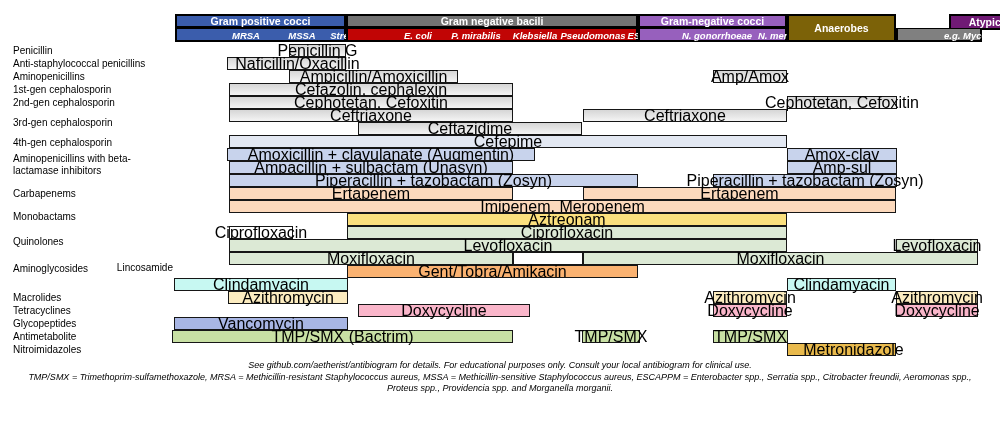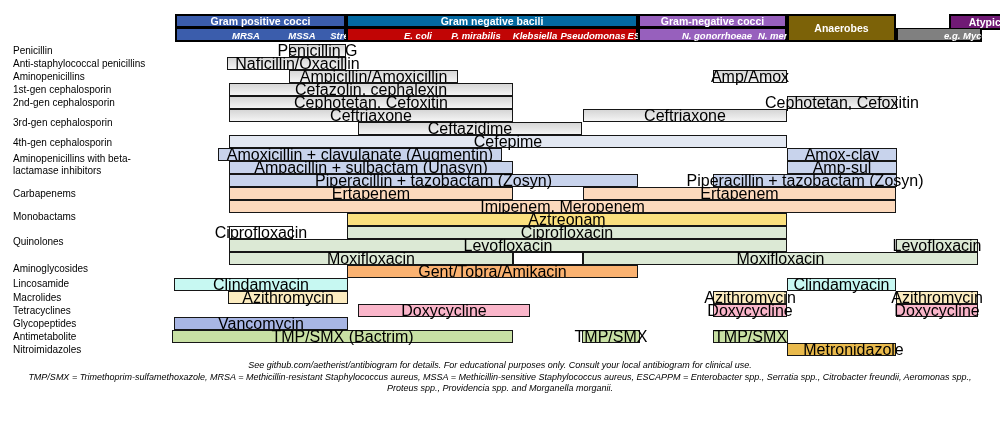--- a/index.html
+++ b/index.html
@@ -28,21 +28,21 @@
 <body>
 
 <div class="stage">
   <div id="chart">
       <div class="hdr-group" style="left: 175px; top: 14px; width: 171px; height: 14px; background: rgb(59, 93, 172);">Gram positive cocci</div>
       <div class="hdr-sub" style="left: 175px; top: 28px; width: 171px; height: 14px; background: rgb(59, 93, 172);">
         <div class="org-label" style="left: 28px;">MRSA</div>
         <div class="org-label" style="left: 84px;">MSSA</div>
         <div class="org-label" style="left: 141px;">Streptococci</div>
       </div>
-      <div class="hdr-group" style="left: 346px; top: 14px; width: 292px; height: 14px; background: #0369a1;">Gram negative bacili</div>
+      <div class="hdr-group" style="left: 346px; top: 14px; width: 292px; height: 14px; background: #737373;">Gram negative bacili</div>
       <div class="hdr-sub" style="left: 346px; top: 28px; width: 292px; height: 14px; background: rgb(193, 5, 5);">
         <div class="org-label" style="left: 29px;">E. coli</div>
         <div class="org-label" style="left: 87px;">P. mirabilis</div>
         <div class="org-label" style="left: 146px;">Klebsiella</div>
         <div class="org-label" style="left: 204px;">Pseudomonas</div>
         <div class="org-label" style="left: 262px;">ESCAPPM</div>
       </div>
       <div class="hdr-group" style="left: 638px; top: 14px; width: 149px; height: 14px; background: rgb(151, 96, 189);">Gram-negative cocci</div>
       <div class="hdr-sub" style="left: 638px; top: 28px; width: 149px; height: 14px; background: rgb(151, 96, 189);">
         <div class="org-label" style="left: 36px;">N. gonorrhoeae</div>
@@ -58,38 +58,38 @@
       <div class="class-label" style="top: 71px;">Aminopenicillins</div>
       <div class="class-label" style="top: 84px;">1st-gen cephalosporin</div>
       <div class="class-label" style="top: 97px;">2nd-gen cephalosporin</div>
       <div class="class-label" style="top: 117px;">3rd-gen cephalosporin</div>
       <div class="class-label" style="top: 137px;">4th-gen cephalosporin</div>
       <div class="class-label" style="top: 153px;">Aminopenicillins with beta-lactamase inhibitors</div>
       <div class="class-label" style="top: 188px;">Carbapenems</div>
       <div class="class-label" style="top: 211px;">Monobactams</div>
       <div class="class-label" style="top: 236px;">Quinolones</div>
       <div class="class-label" style="top: 263px;">Aminoglycosides</div>
-      <div class="class-label" style="top: 278px;">Lincosamide</div>
+      <div class="class-label" style="top: 262px; text-align: right;">Lincosamide</div>
       <div class="class-label" style="top: 292px;">Macrolides</div>
       <div class="class-label" style="top: 305px;">Tetracyclines</div>
       <div class="class-label" style="top: 318px;">Glycopeptides</div>
       <div class="class-label" style="top: 331px;">Antimetabolite</div>
       <div class="class-label" style="top: 344px;">Nitroimidazoles</div>
       <div class="bar gray" style="left: 289px; top: 44px; width: 57px;">Penicillin G</div>
       <div class="bar gray" style="left: 227px; top: 57px; width: 119px; padding-left: 22px;">Naficillin/Oxacillin</div>
       <div class="bar gray" style="left: 289px; top: 70px; width: 169px;">Ampicillin/Amoxicillin</div>
       <div class="bar gray" style="left: 713px; top: 70px; width: 74px;">Amp/Amox</div>
       <div class="bar gray" style="left: 229px; top: 83px; width: 284px;">Cefazolin, cephalexin</div>
       <div class="bar gray" style="left: 229px; top: 96px; width: 284px;">Cephotetan, Cefoxitin</div>
       <div class="bar gray" style="left: 787px; top: 96px; width: 110px;">Cephotetan, Cefoxitin</div>
       <div class="bar gray" style="left: 229px; top: 109px; width: 284px;">Ceftriaxone</div>
       <div class="bar gray" style="left: 583px; top: 109px; width: 204px;">Ceftriaxone</div>
       <div class="bar gray" style="left: 358px; top: 122px; width: 224px;">Ceftazidime</div>
       <div class="bar" style="left: 229px; top: 135px; width: 558px; background: rgb(227, 232, 242);">Cefepime</div>
-      <div class="bar" style="left: 218px; top: 148px; width: 284px; background: rgb(200, 211, 236);">Amoxicillin + clavulanate (Augmentin)</div>
+      <div class="bar" style="left: 227px; top: 148px; width: 308px; background: rgb(200, 211, 236);">Amoxicillin + clavulanate (Augmentin)</div>
       <div class="bar" style="left: 787px; top: 148px; width: 110px; background: rgb(200, 211, 236);">Amox-clav</div>
       <div class="bar" style="left: 229px; top: 161px; width: 284px; background: rgb(200, 211, 236);">Ampacillin + sulbactam (Unasyn)</div>
       <div class="bar" style="left: 787px; top: 161px; width: 110px; background: rgb(200, 211, 236);">Amp-sul</div>
       <div class="bar" style="left: 229px; top: 174px; width: 409px; background: rgb(200, 211, 236);">Piperacillin + tazobactam (Zosyn)</div>
       <div class="bar" style="left: 713px; top: 174px; width: 184px; background: rgb(200, 211, 236);">Piperacillin + tazobactam (Zosyn)</div>
       <div class="bar" style="left: 229px; top: 187px; width: 284px; background: rgb(252, 217, 188);">Ertapenem</div>
       <div class="bar" style="left: 583px; top: 187px; width: 313px; background: rgb(252, 217, 188);">Ertapenem</div>
       <div class="bar" style="left: 229px; top: 200px; width: 667px; background: rgb(252, 217, 188);">Imipenem, Meropenem</div>
       <div class="bar" style="left: 347px; top: 213px; width: 440px; background: rgb(251, 224, 126);">Aztreonam</div>
       <div class="bar" style="left: 229px; top: 226px; width: 64px; background: rgb(255, 255, 255);">Ciprofloxacin</div>

